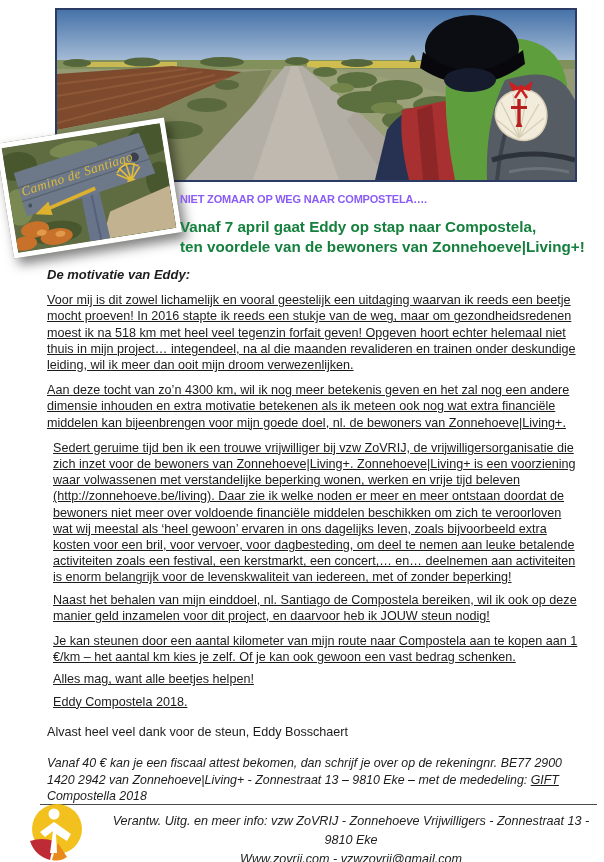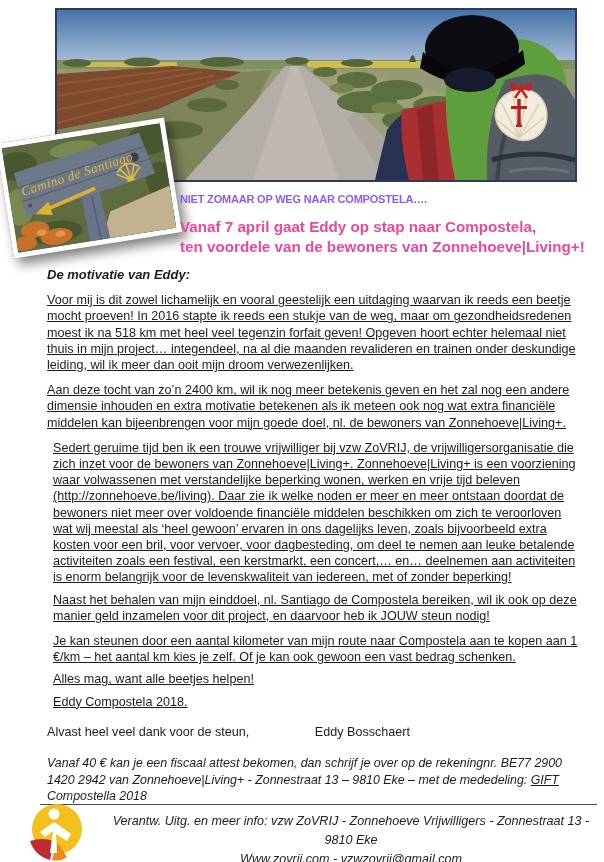--- a/index.html
+++ b/index.html
@@ -17,30 +17,30 @@
   
   .sign-photo{
     position:absolute;left:4px;top:130px;width:160px;height:106px;
     transform:rotate(-9deg);border:5px solid #ffffff;
     box-shadow:4px 7px 12px rgba(0,0,0,.5);background:#5f6b40;overflow:hidden;
   }
   .sign-photo svg{display:block;width:100%;height:100%;}
   
   .title-block{position:absolute;left:180px;top:193px;width:415px;}
   .doc-title{font-size:11px;font-weight:bold;color:#8b5cf6;letter-spacing:-0.2px;}
-  .doc-subtitle{margin-top:12px;font-size:15.2px;font-weight:bold;line-height:20px;color:#ec4899;}
+  .doc-subtitle{margin-top:12px;font-size:15.2px;font-weight:bold;line-height:20px;color:#15803d;}
   
   .body-col{position:absolute;left:47px;top:267px;width:542px;font-size:12.6px;line-height:16.2px;}
   .motivation-heading{font-weight:bold;font-style:italic;font-size:13px;margin:0 0 9px;}
   .para{margin:0 0 9px;text-decoration:underline;}
   .line{margin:6px;}
   .link{text-decoration:underline;color:#1c1c1c;}
   .small-note{font-size:11.4px;color:#2a2a2a;}
   .thanks-row{margin:14px 0 0;}
-  .thanks-sig{display:inline-block;margin-left:62px;}
+  .thanks-sig{display:inline-block;}
   .fiscal{margin-top:15px;font-style:italic;font-size:12.4px;line-height:16.5px;}
   .gift{text-decoration:underline;}
   
   .footer-rule{position:absolute;left:40px;right:7px;top:804px;border-top:1.6px solid #4a4a4a;}
   .footer-logo{position:absolute;left:26px;top:803px;width:60px;height:58px;}
   .footer-text{
     position:absolute;left:110px;top:812px;width:482px;text-align:center;
     font-style:italic;font-size:12.6px;line-height:19px;color:#222;
   }
 </style>
@@ -213,21 +213,21 @@
       <div>Vanaf 7 april gaat Eddy op stap naar Compostela,</div>
       <div>ten voordele van de bewoners van Zonnehoeve|Living+!</div>
     </div>
   </div>
 
   <div class="body-col">
     <p class="motivation-heading">De motivatie van Eddy:</p>
 
     <p class="para">Voor mij is dit zowel lichamelijk en vooral geestelijk een uitdaging waarvan ik reeds een beetje mocht proeven! In 2016 stapte ik reeds een stukje van de weg, maar om gezondheidsredenen moest ik na 518 km met heel veel tegenzin forfait geven! Opgeven hoort echter helemaal niet thuis in mijn project… integendeel, na al die maanden revalideren en trainen onder deskundige leiding, wil ik meer dan ooit mijn droom verwezenlijken.</p>
 
-    <p class="para">Aan deze tocht van zo’n 2400 km, wil ik nog meer betekenis geven en het zal nog een andere dimensie inhouden en extra motivatie betekenen als ik meteen ook nog wat extra financiële middelen kan bijeenbrengen voor mijn goede doel, nl. de bewoners van Zonnehoeve|Living+.</p>
+    <p class="para">Aan deze tocht van zo’n 4300 km, wil ik nog meer betekenis geven en het zal nog een andere dimensie inhouden en extra motivatie betekenen als ik meteen ook nog wat extra financiële middelen kan bijeenbrengen voor mijn goede doel, nl. de bewoners van Zonnehoeve|Living+.</p>
 
     <div class="para">
       <div class="line">Sedert geruime tijd ben ik een trouwe vrijwilliger bij vzw ZoVRIJ, de vrijwilligersorganisatie die zich inzet voor de bewoners van Zonnehoeve|Living+.  Zonnehoeve|Living+ is een voorziening waar volwassenen met verstandelijke beperking wonen, werken en vrije tijd beleven (http://zonnehoeve.be/living). Daar zie ik welke noden er meer en meer ontstaan doordat de bewoners niet meer over voldoende financiële middelen beschikken om zich te veroorloven wat wij meestal als ‘heel gewoon’ ervaren in ons dagelijks leven, zoals bijvoorbeeld extra kosten voor een bril, voor vervoer, voor dagbesteding, om deel te nemen aan leuke betalende activiteiten zoals een festival, een  kerstmarkt, een concert,…   en…  deelnemen aan activiteiten is enorm belangrijk voor de levenskwaliteit van iedereen, met of zonder beperking!</div>
       <div class="line">Naast het behalen van mijn einddoel, nl. Santiago de Compostela bereiken, wil ik ook op deze manier geld inzamelen voor dit project, en  daarvoor heb ik JOUW steun nodig!</div>
     </div>
 
     <div class="para">
       <div class="line">Je kan steunen door een aantal kilometer van mijn route naar Compostela aan te kopen aan 1 €/km – het aantal km kies je zelf.  Of je kan ook gewoon een vast bedrag schenken.</div>
       <div class="line">Alles mag, want alle beetjes helpen!</div>
       <div class="line">Eddy Compostela 2018.</div>

